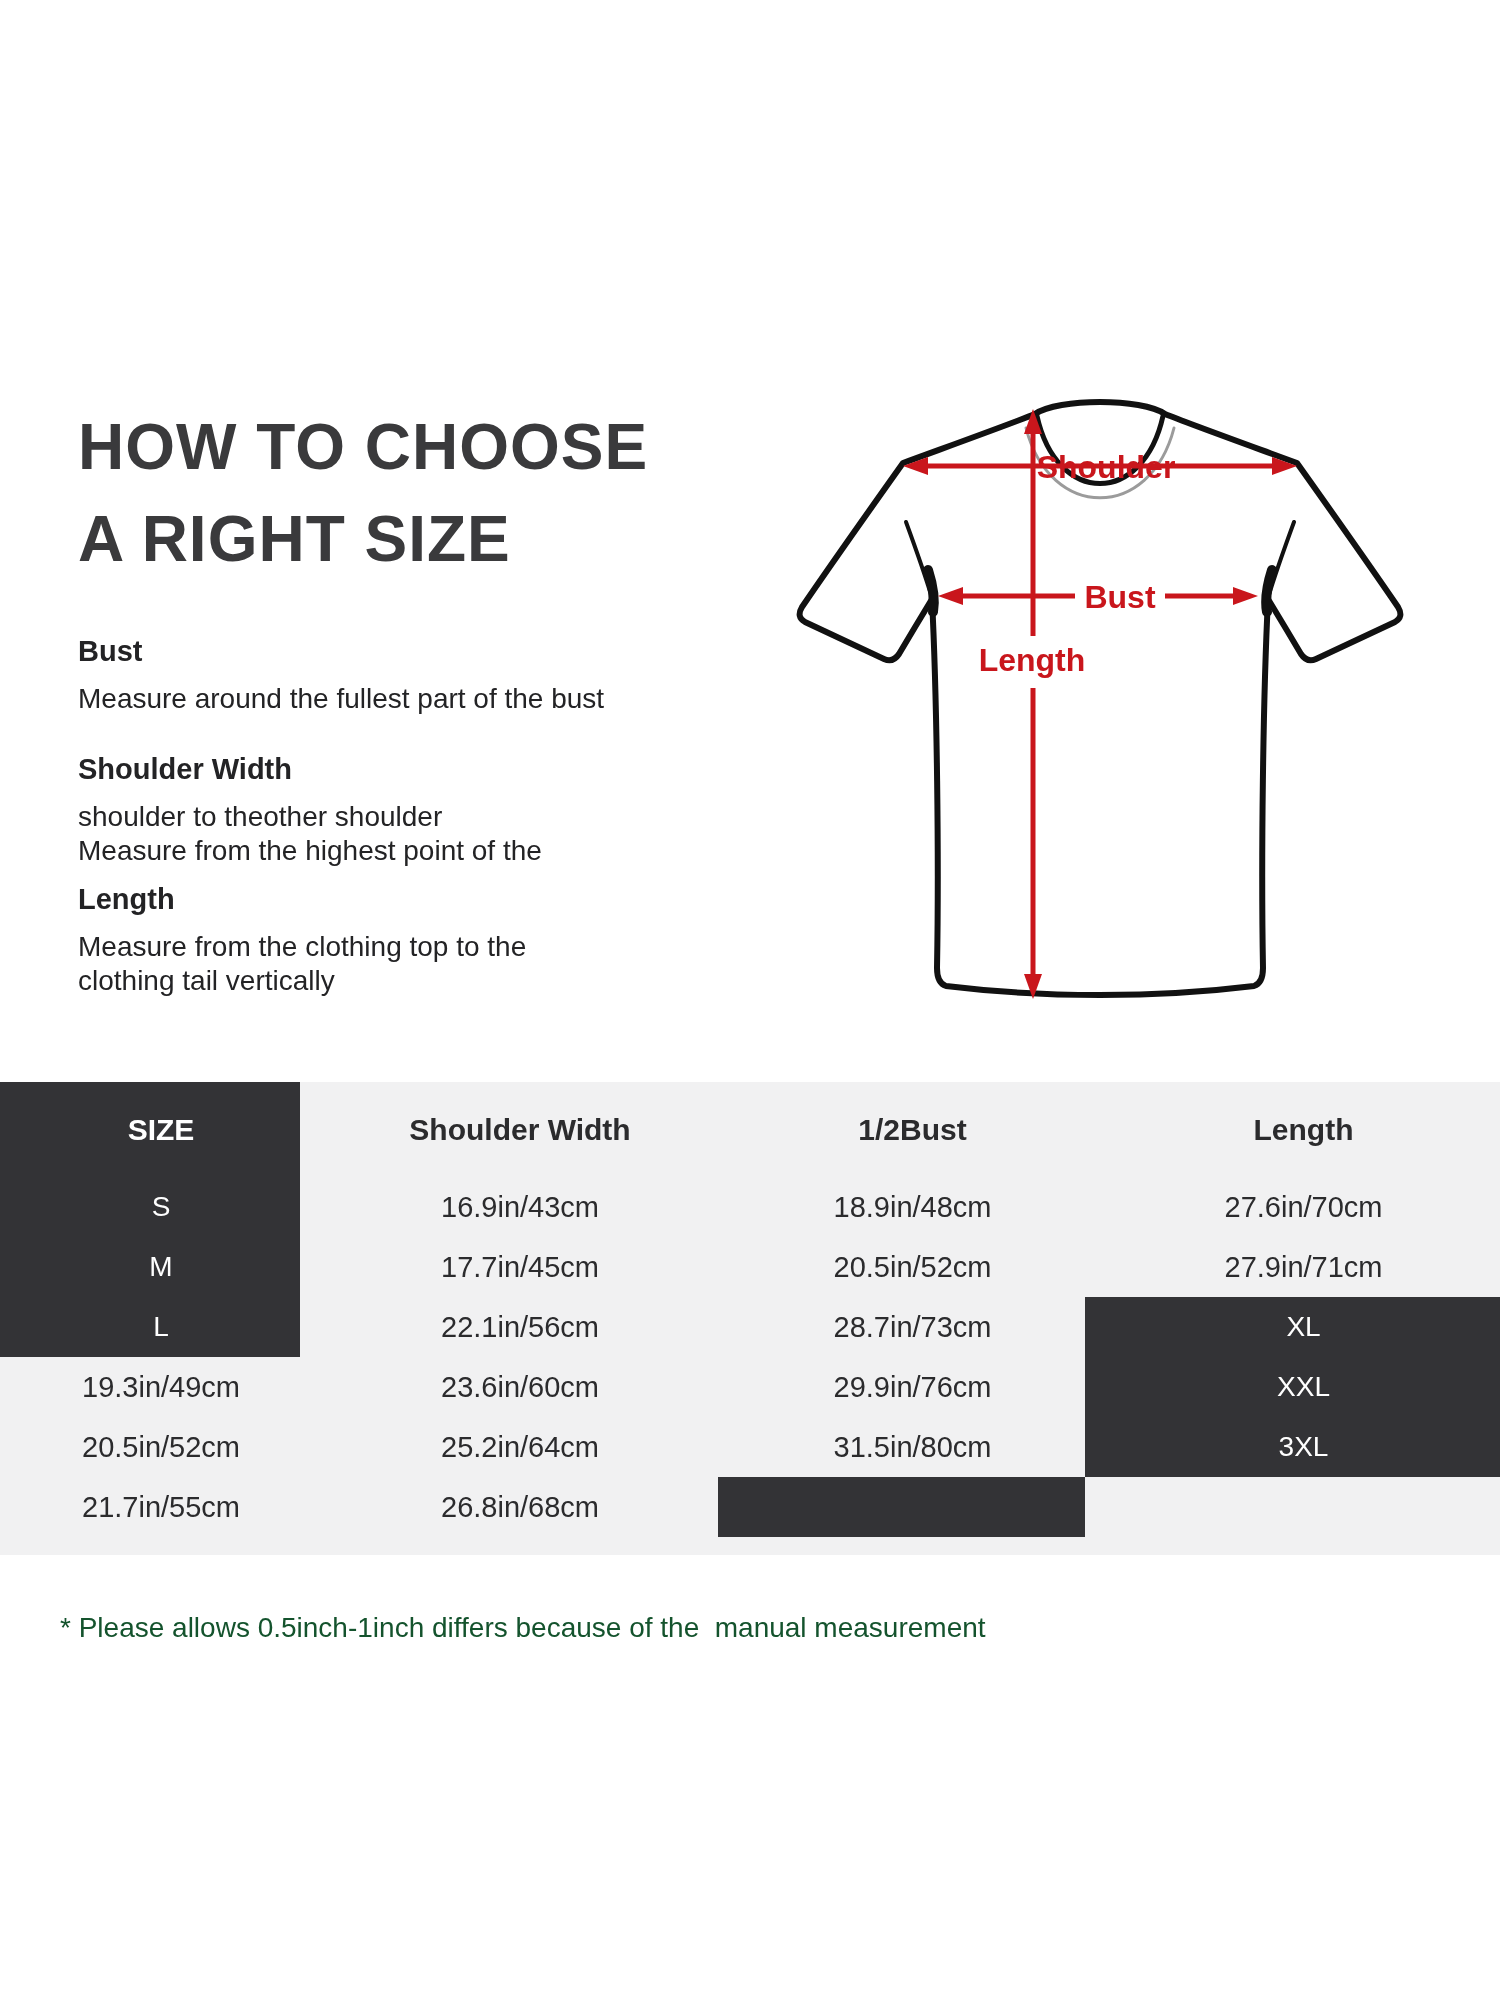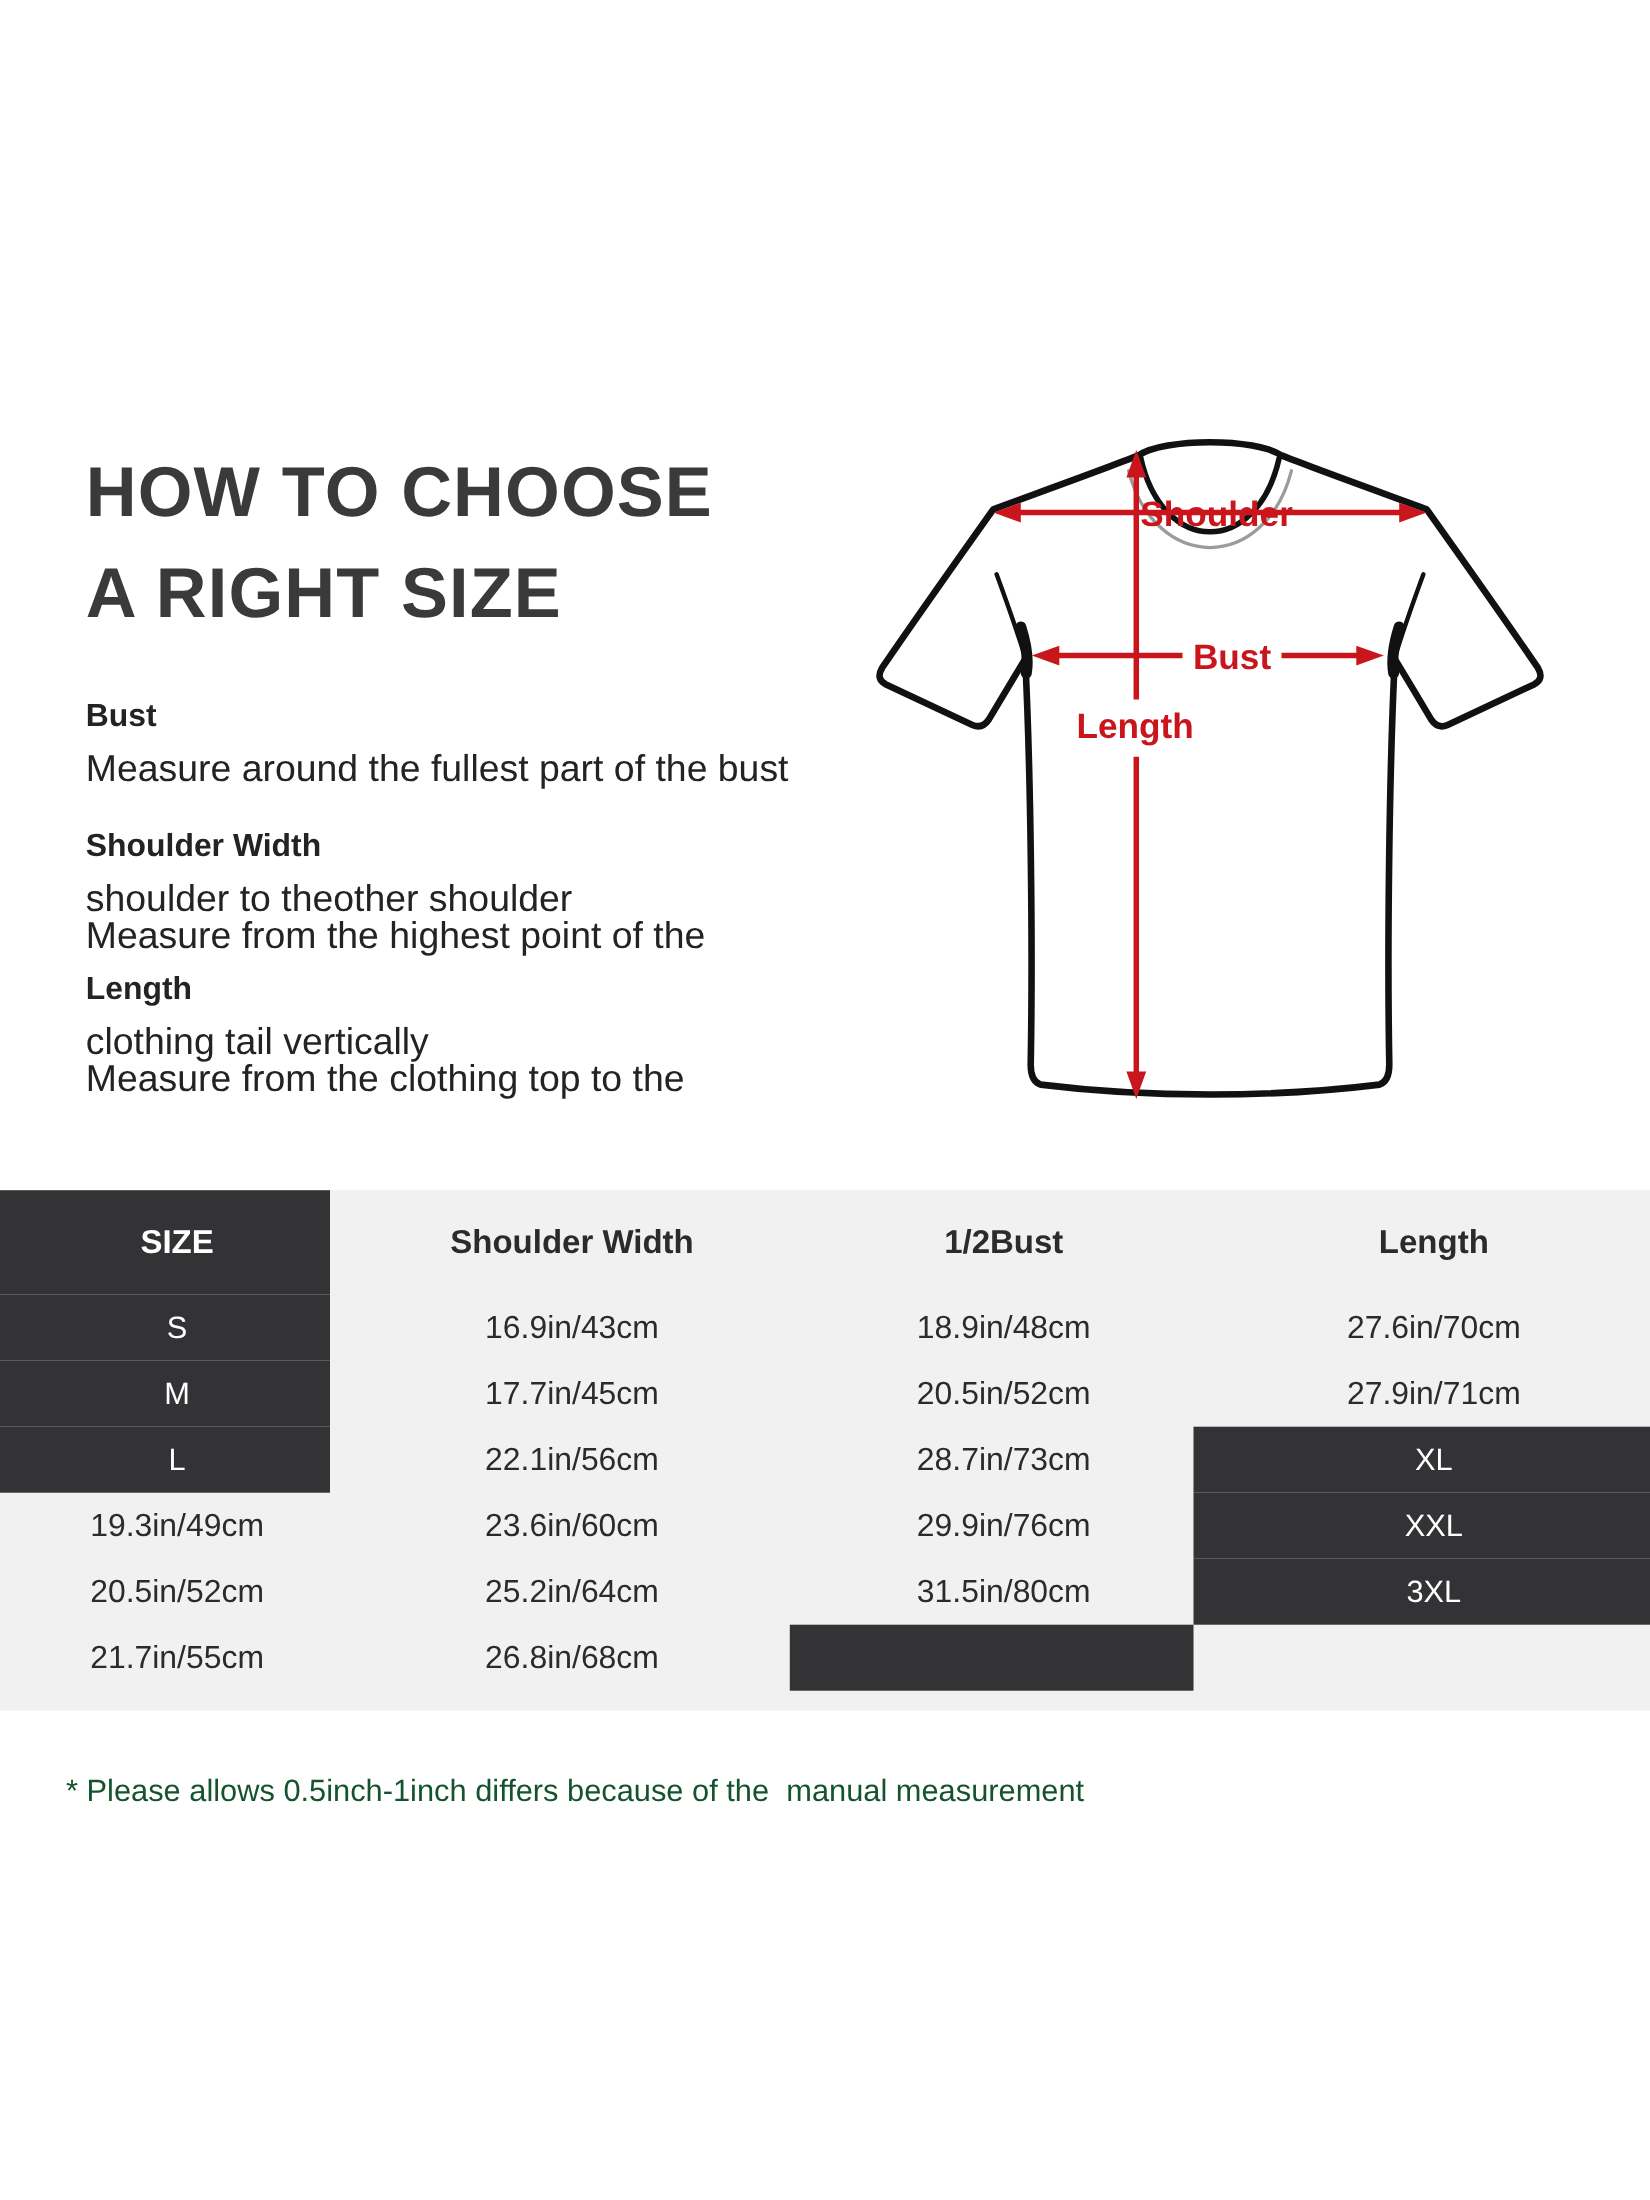--- a/index.html
+++ b/index.html
@@ -11,21 +11,21 @@
   
   .title {
     position:absolute; left:78px; top:401px;
     font-size:64px; font-weight:700; color:#3a3a3c;
     line-height:92px; letter-spacing:1px; white-space:nowrap;
   }
 
   
   .instr { position:absolute; left:78px; color:#232325; }
   .instr .hd { font-size:29px; font-weight:700; line-height:34px; }
-  .instr .bd { margin-top:14px; font-size:34px; line-height:34px; }
+  .instr .bd { margin-top:14px; font-size:28px; line-height:34px; }
   #instr-bust { top:634px; }
   #instr-shoulder { top:752px; }
   #instr-length { top:882px; }
 
   
   .shirt-svg { position:absolute; left:600px; top:300px; }
   .measure-label {
     font-family:"Liberation Sans", sans-serif;
     font-size:32px; font-weight:700;
   }
@@ -73,22 +73,22 @@
     <div class="hd">Shoulder Width</div>
     <div class="bd">
       <div>shoulder to theother shoulder</div>
       <div>Measure from the highest point of the</div>
     </div>
   </div>
 
   <div class="instr" id="instr-length">
     <div class="hd">Length</div>
     <div class="bd">
+      <div>Measure from the clothing top to the</div>
       <div>clothing tail vertically</div>
-      <div>Measure from the clothing top to the</div>
     </div>
   </div>
 
   <svg class="shirt-svg" width="900" height="780" viewBox="600 300 900 780">
 
     <g fill="none" stroke="#111111" stroke-width="6" stroke-linejoin="round" stroke-linecap="round">
       <path fill="#ffffff" d="
         M903,463
         C952,445 1013,423 1035,414
         C1058,398 1142,398 1165,414

